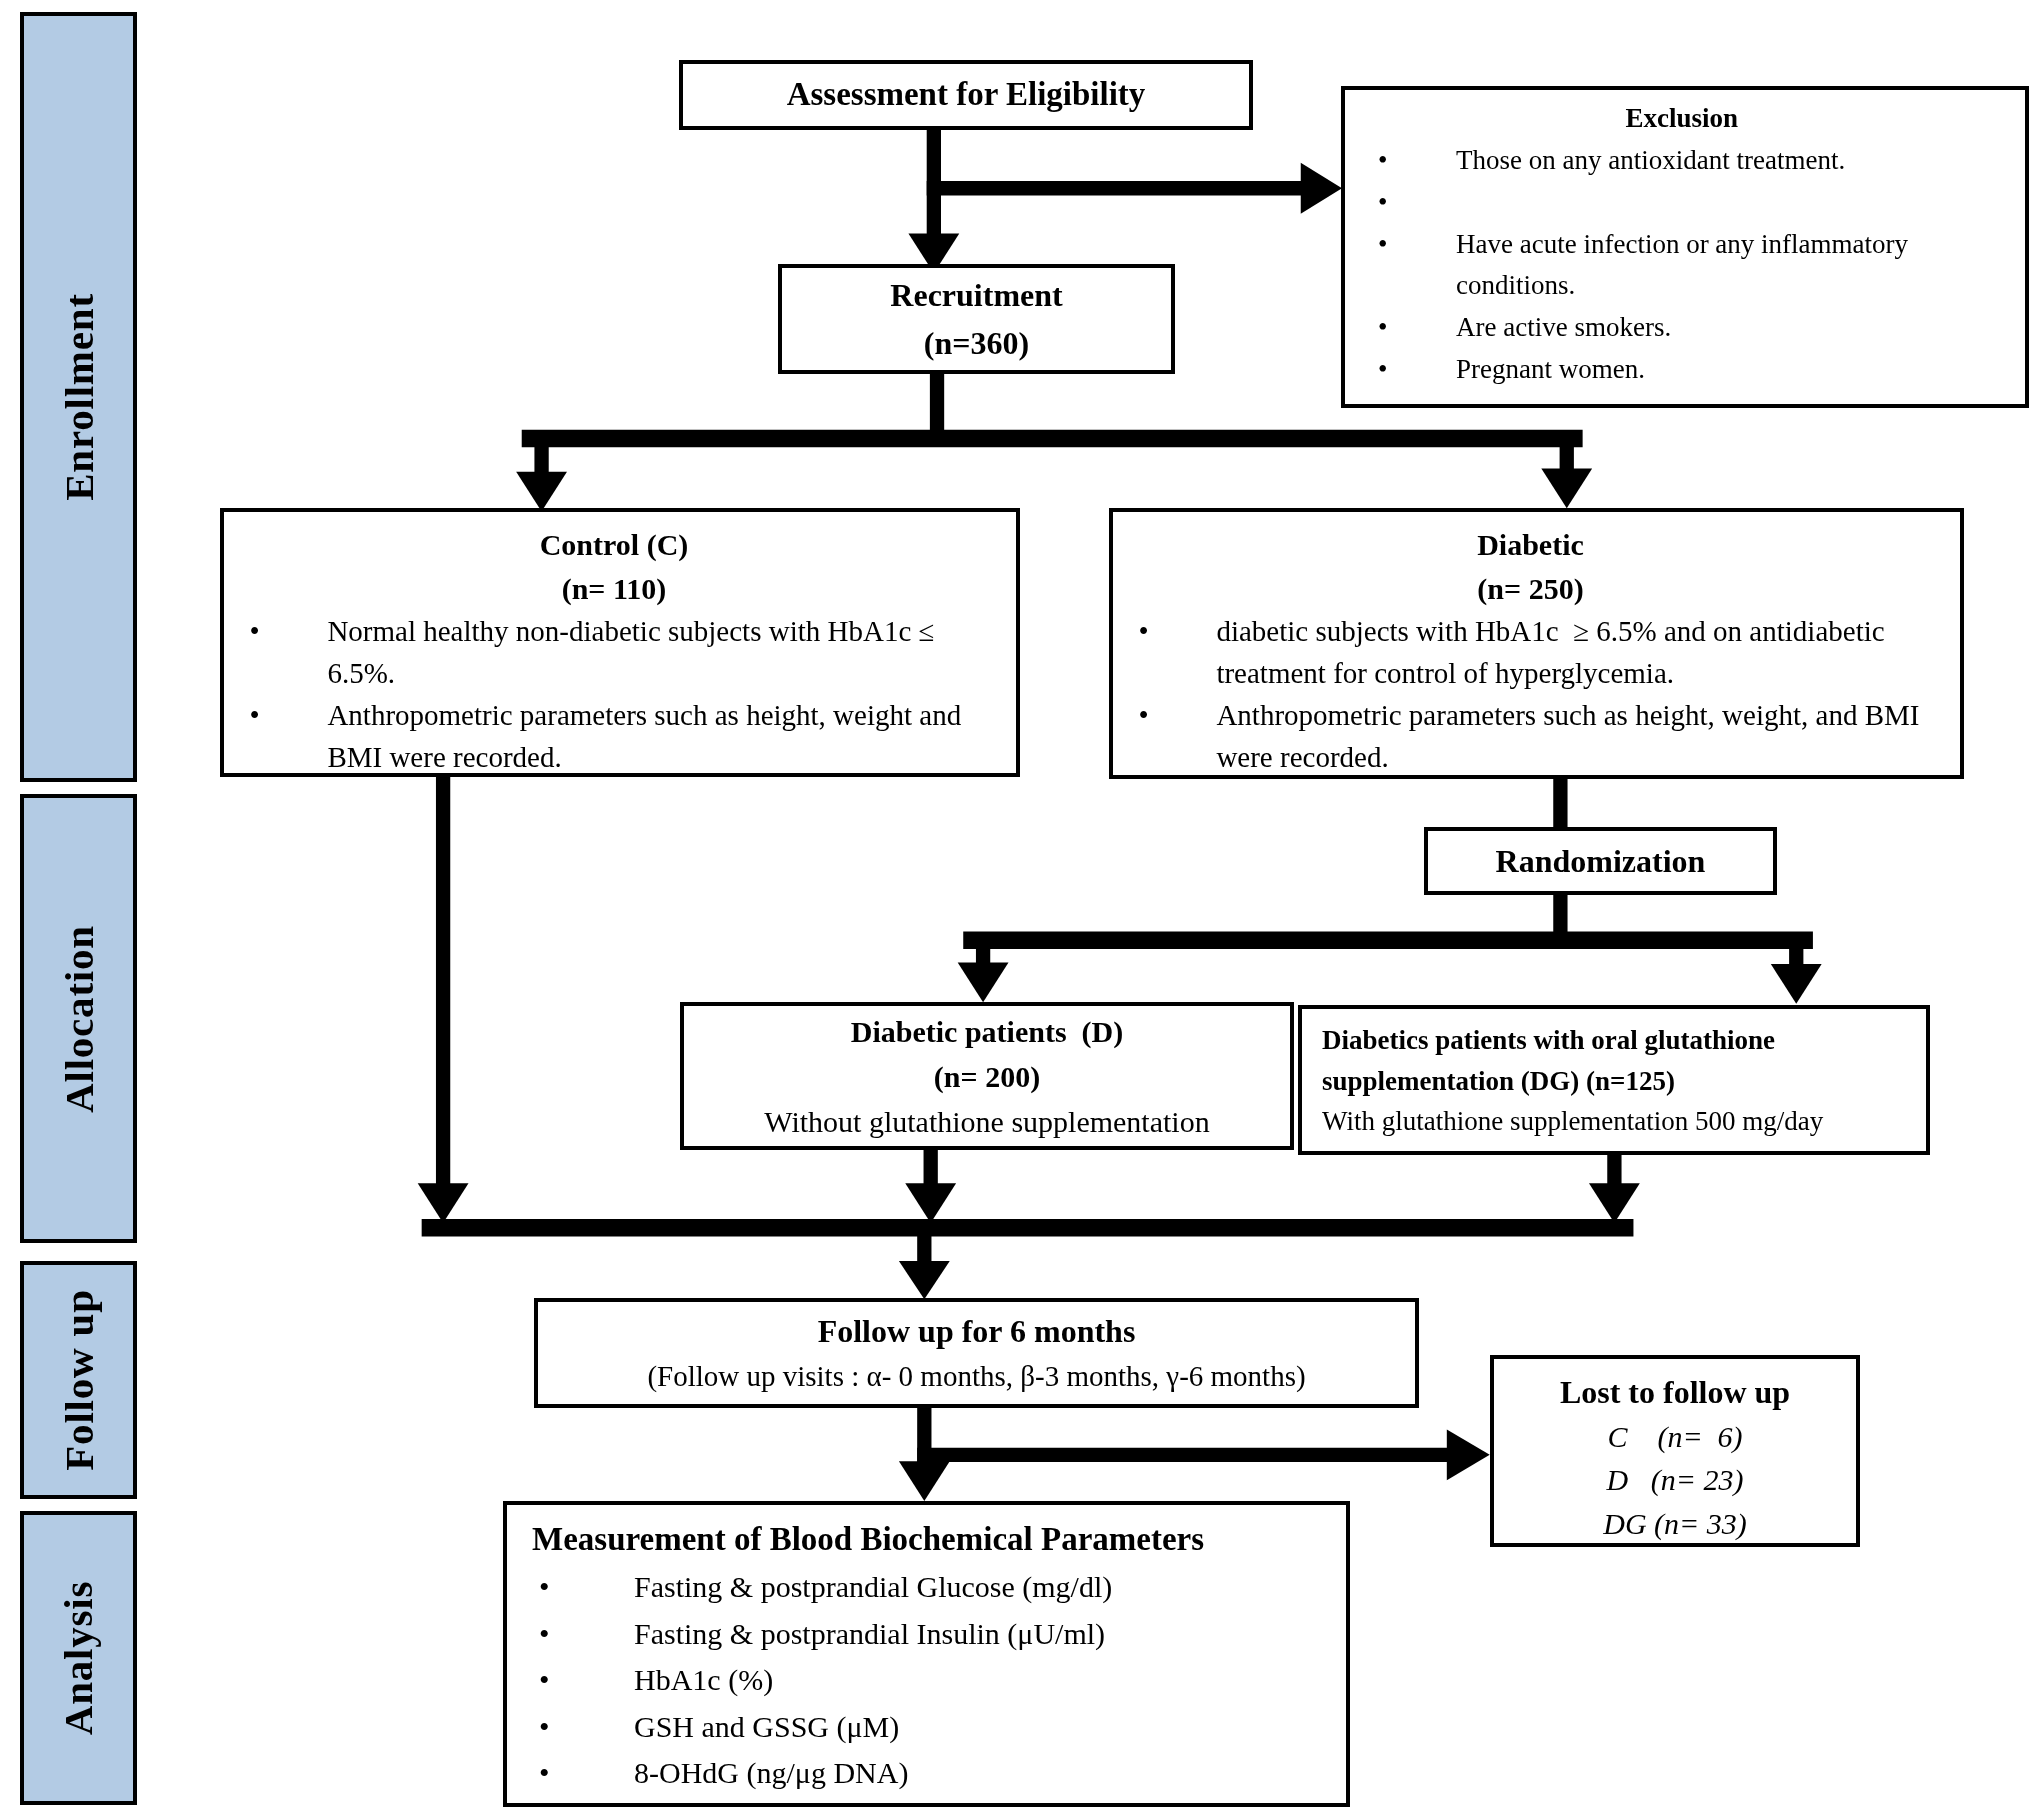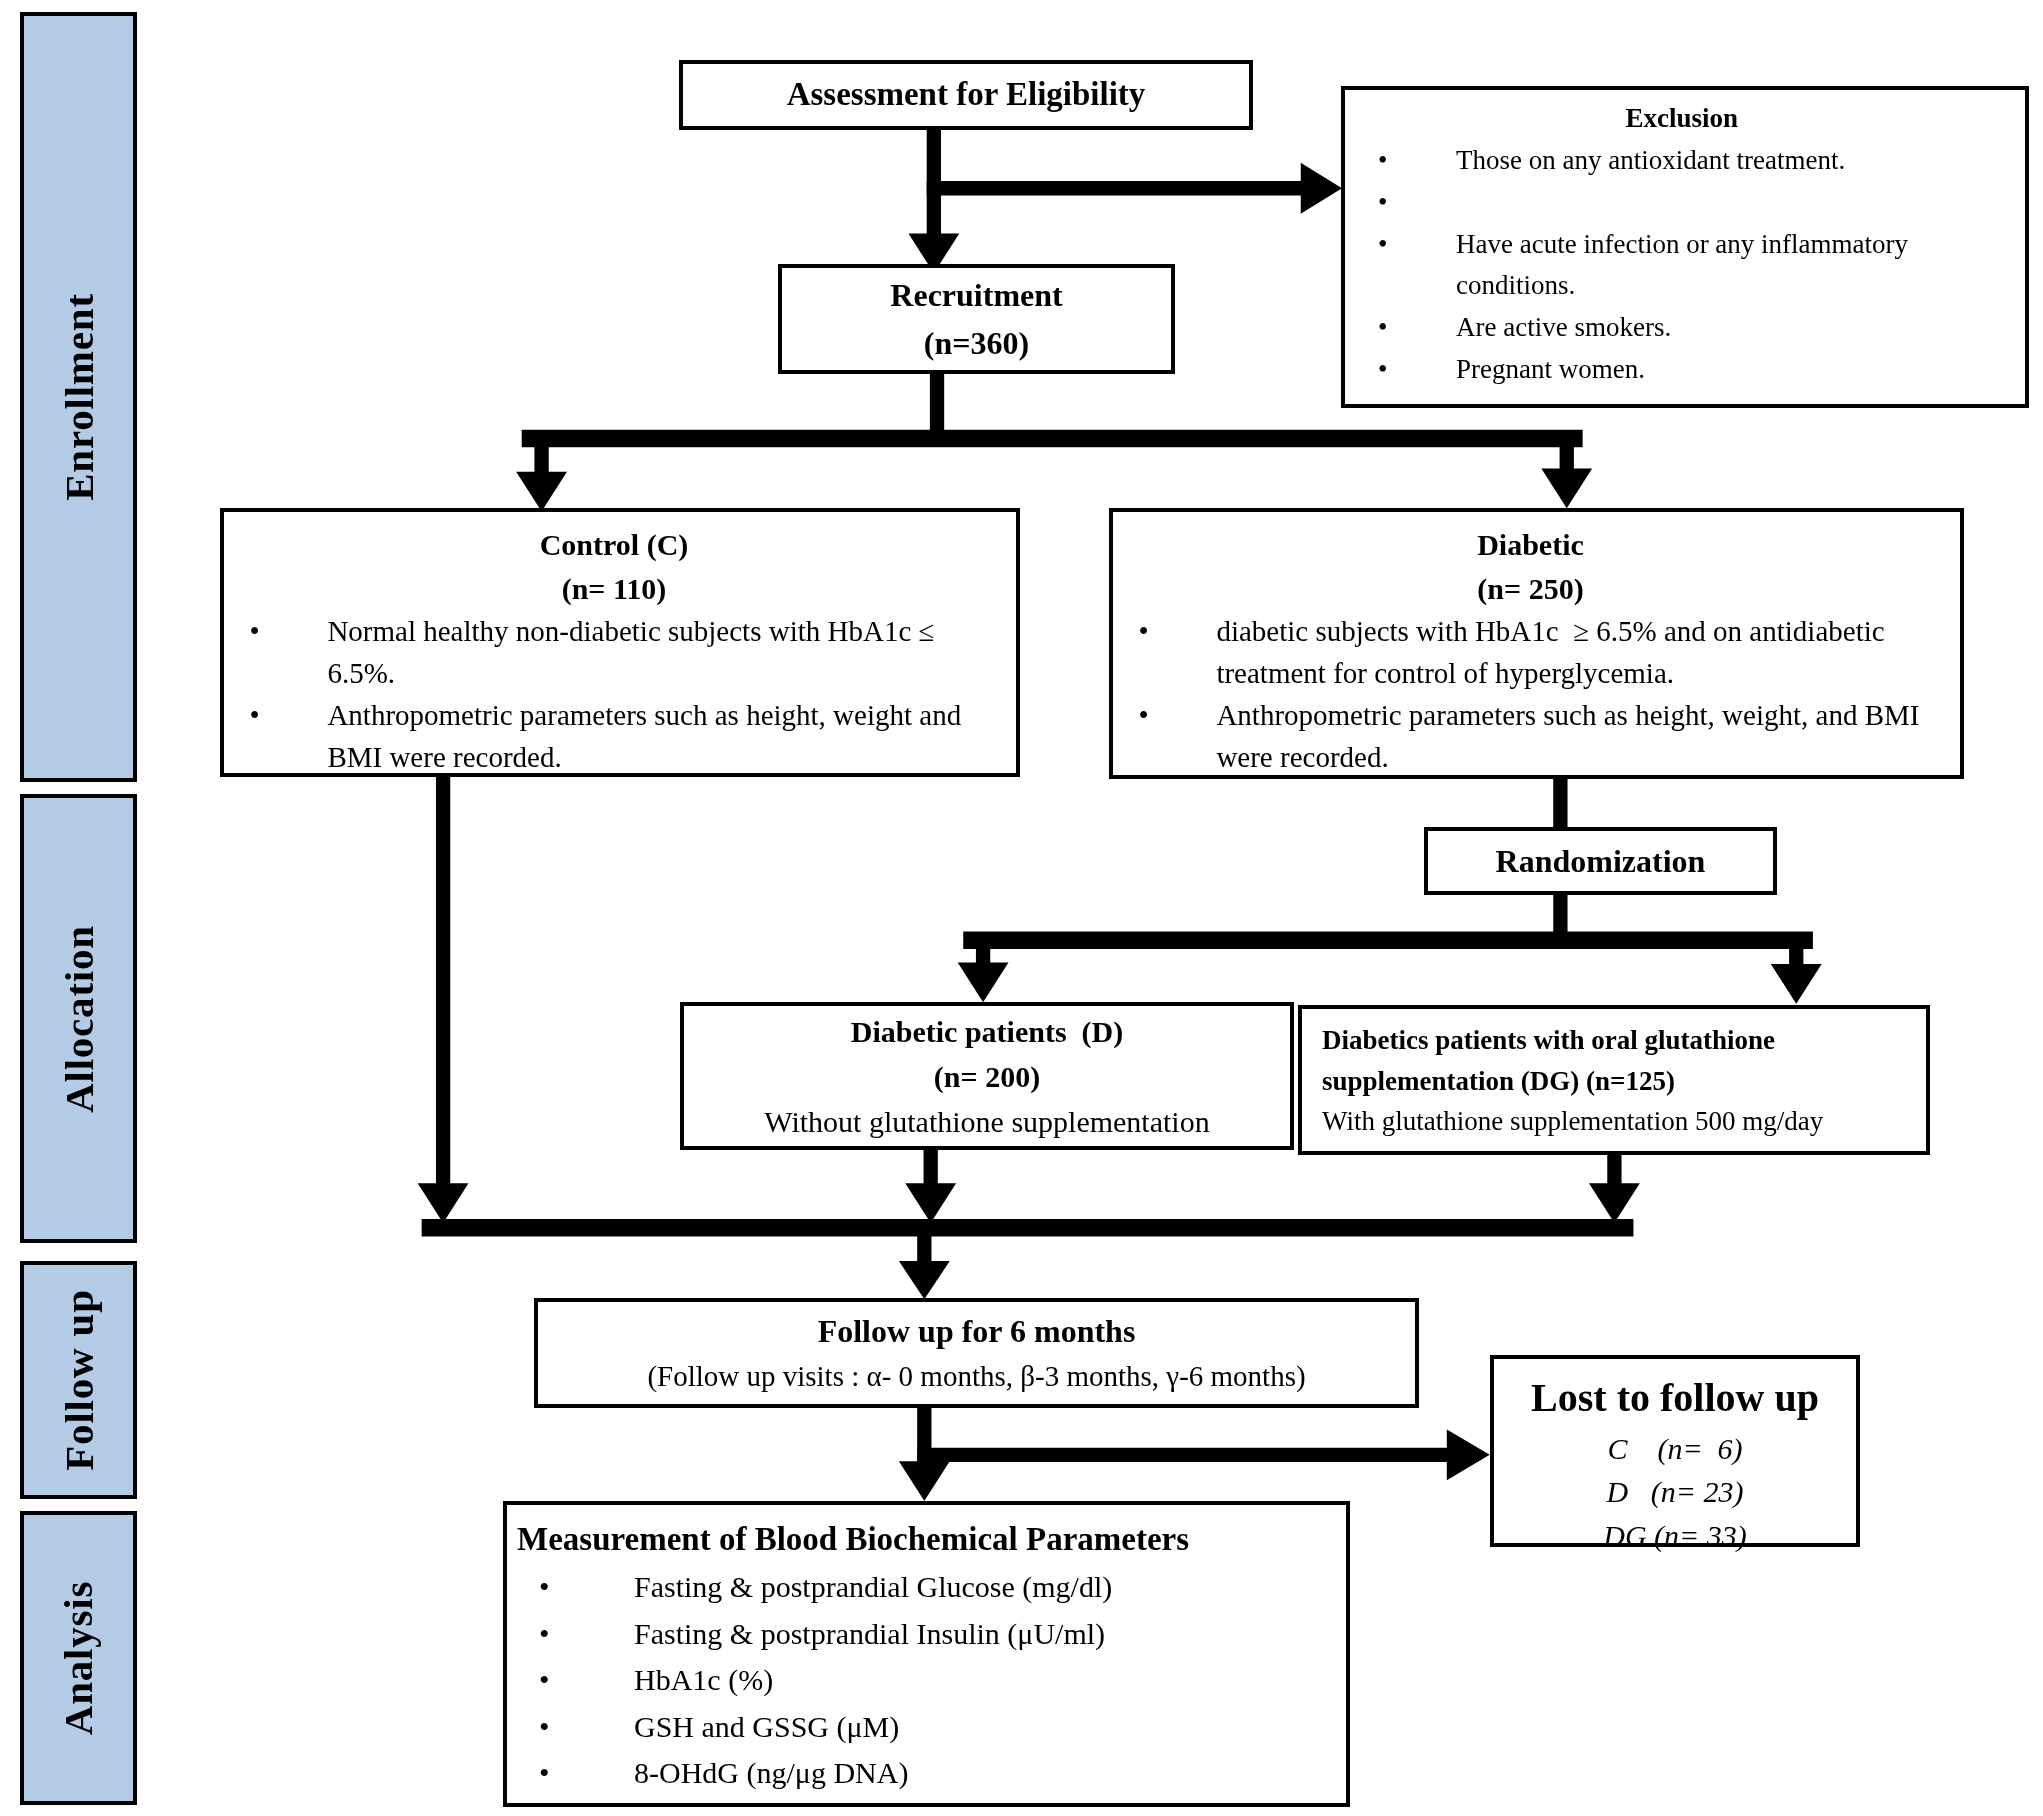--- a/index.html
+++ b/index.html
@@ -59,25 +59,25 @@
   .box.randomization{font-size:32px;}
   
   .box.dgroup{font-size:30px;line-height:1.5;}
   .box.dggroup{font-size:27px;line-height:1.5;padding:11px 8px 4.8px 20px;}
   .box.dggroup .sub{white-space:pre-wrap;}
   
   .box.fup{font-size:29px;line-height:1.5;}
   .box.fup .title{font-size:32px;}
   
   .box.lost{font-size:30px;line-height:1.45;padding-top:9.5px;}
-  .box.lost .title{font-size:40px;text-align:center;}
+  .box.lost .title{font-size:32px;text-align:center;}
   .box.lost .row{white-space:pre;text-align:center;font-style:italic;}
   
   .box.measurement{padding:9.5px 8px 4.8px 0;}
-  .box.measurement .title{font-size:33px;padding-left:10px;line-height:1.5;}
+  .box.measurement .title{font-size:33px;padding-left:25px;line-height:1.5;}
   .box.measurement .brow{font-size:30px;line-height:1.55;}
   .box.measurement .bdot{padding-left:32px;width:95px;box-sizing:content-box;}
 </style>
 </head>
 <body>
 
 <div class="canvas">
 
   <svg class="arrows" width="2044" height="1817" viewBox="0 0 2574 2288" stroke="#000000" fill="#000000" stroke-linecap="square">
 

